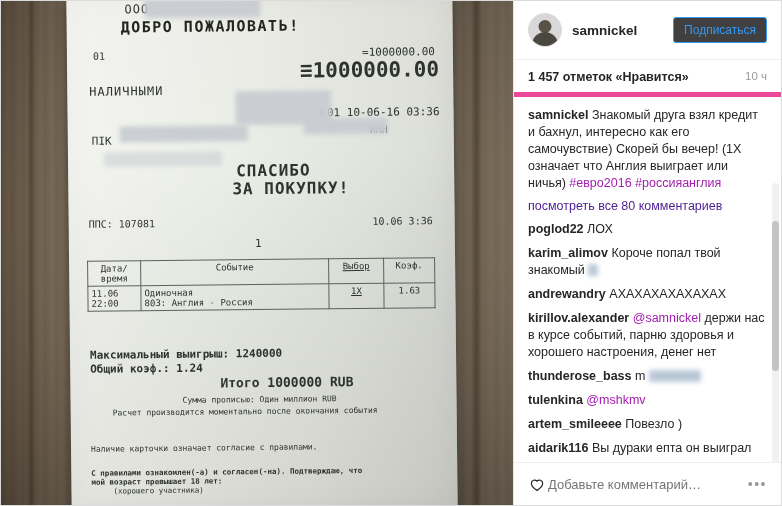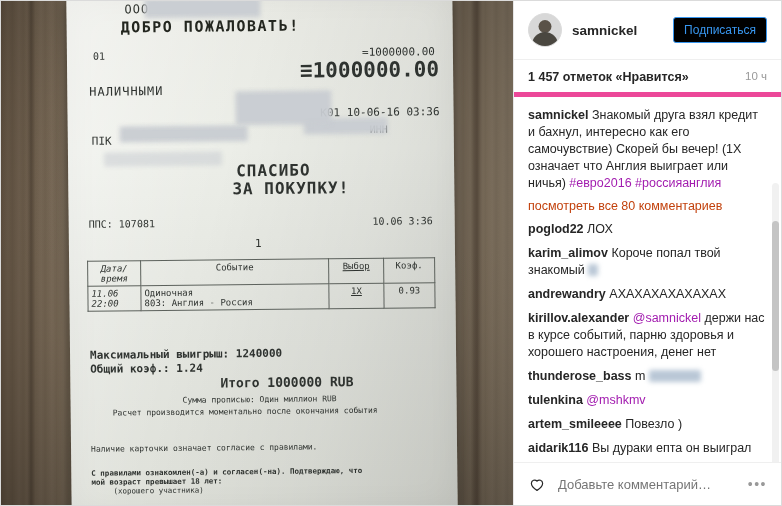--- a/index.html
+++ b/index.html
@@ -139,21 +139,21 @@
     border-collapse: collapse;
     font-size: 9px;
   }
   .r-table td, .r-table th {
     border: 1px solid #5c615c;
     padding: 2px 3px;
     font-weight: normal;
     vertical-align: top;
   }
   .r-table th { text-align: center; font-size: 9px; }
-  .c-date { width: 46px; font-style: italic; }
+  .c-date { width: 46px; }
   .c-vybor { width: 48px; text-align: center; text-decoration: underline; }
   .c-koef { width: 44px; text-align: center; }
 
   .r-max { top: 352px; left: 20px; font-size: 11px; font-weight: bold; }
   .r-obsh { top: 366px; left: 20px; font-size: 11px; font-weight: bold; }
   .r-itogo { top: 380px; left: 150px; font-size: 13px; font-weight: bold; }
   .r-propis { top: 400px; left: 112px; font-size: 8px; }
   .r-raschet { top: 412px; left: 42px; font-size: 8px; }
   .r-nalichie { top: 448px; left: 20px; font-size: 8px; }
   .r-rules1 { top: 472px; left: 20px; font-size: 7.5px; font-weight: bold; }
@@ -204,21 +204,21 @@
   }
   .username {
     font-size: 13.5px;
     font-weight: bold;
     color: #262626;
     flex: 1 1 auto;
   }
   .follow-btn {
     font-size: 12px;
     color: #3897f0;
-    background: #000000;
+    background: #404040;
     border: 1px solid #3897f0;
     border-radius: 3px;
     padding: 5px 10px;
     cursor: pointer;
     font-family: "Liberation Sans", sans-serif;
     white-space: nowrap;
   }
 
   .ig-likes-row {
     display: flex;
@@ -255,21 +255,21 @@
     font-weight: bold;
     color: #262626;
   }
   .comment .mention,
   .comment .tag {
     color: #a21caf;
     text-align: right;
   }
   .view-all {
     font-size: 12.5px;
-    color: #c2410c;
+    color: #4c1d95;
     margin-bottom: 8px;
     cursor: pointer;
   }
   .cblur {
     display: inline-block;
     vertical-align: -2px;
     height: 12px;
     background: #b9c7d6;
     filter: blur(2.4px);
     border-radius: 2px;
@@ -289,21 +289,20 @@
     width: 7px; height: 150px;
     background: #c4c4c4;
     border-radius: 4px;
   }
 
   .ig-addcomment {
     flex: 0 0 auto;
     border-top: 1px solid #efefef;
     display: flex;
     align-items: center;
-    gap: 10px;
     padding: 12px 14px;
   }
   .heart {
     width: 18px; height: 18px;
     flex: 0 0 18px;
   }
   .add-input {
     flex: 1 1 auto;
     border: none;
     outline: none;
@@ -360,21 +359,21 @@
           <th class="c-vybor">Выбор</th>
           <th class="c-koef">Коэф.</th>
         </tr>
         <tr>
           <td class="c-date">11.06 22:00</td>
           <td>
             <div>Одиночная</div>
             <div>803: Англия - Россия</div>
           </td>
           <td class="c-vybor">1X</td>
-          <td class="c-koef">0.93</td>
+          <td class="c-koef">1.63</td>
         </tr>
       </tbody>
         </table>
 
       <div class="r-line r-max">Максимальный выигрыш: 1240000</div>
       <div class="r-line r-obsh">Общий коэф.: 1.24</div>
       <div class="r-line r-itogo">Итого 1000000 RUB</div>
       <div class="r-line r-propis">Сумма прописью: Один миллион RUB</div>
       <div class="r-line r-raschet">Расчет производится моментально после окончания события</div>
       <div class="r-line r-nalichie">Наличие карточки означает согласие с правилами.</div>

